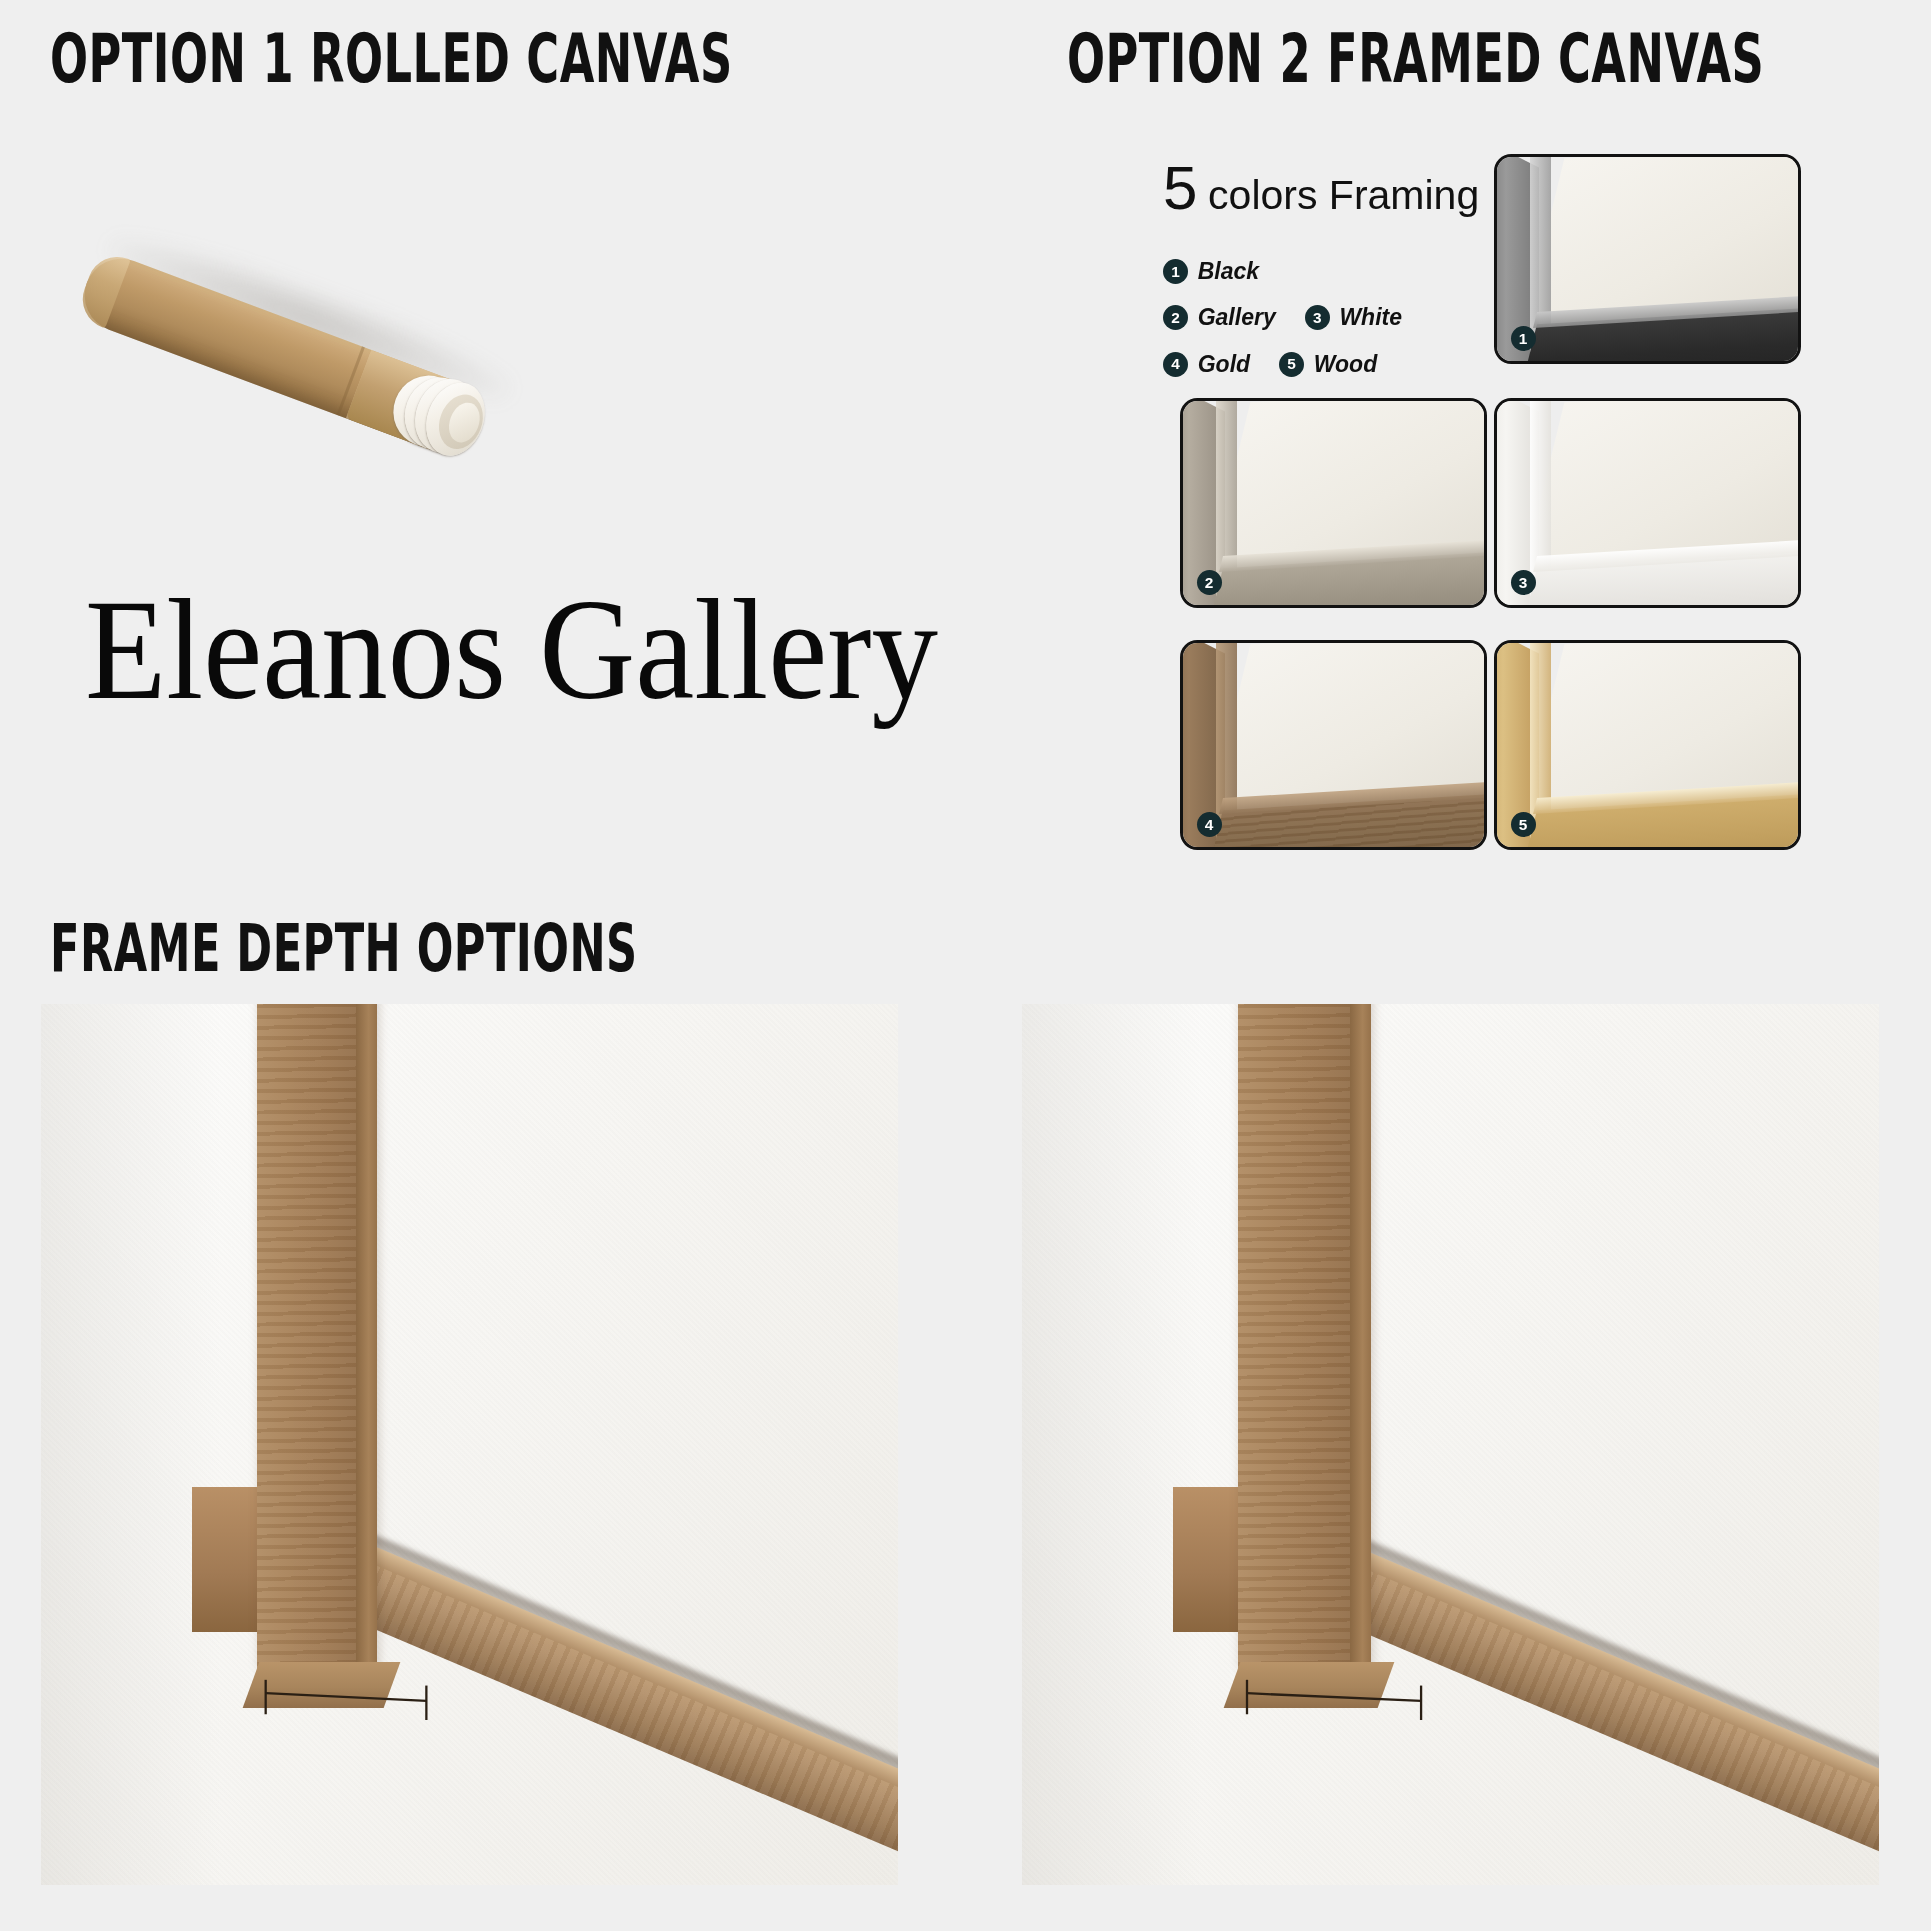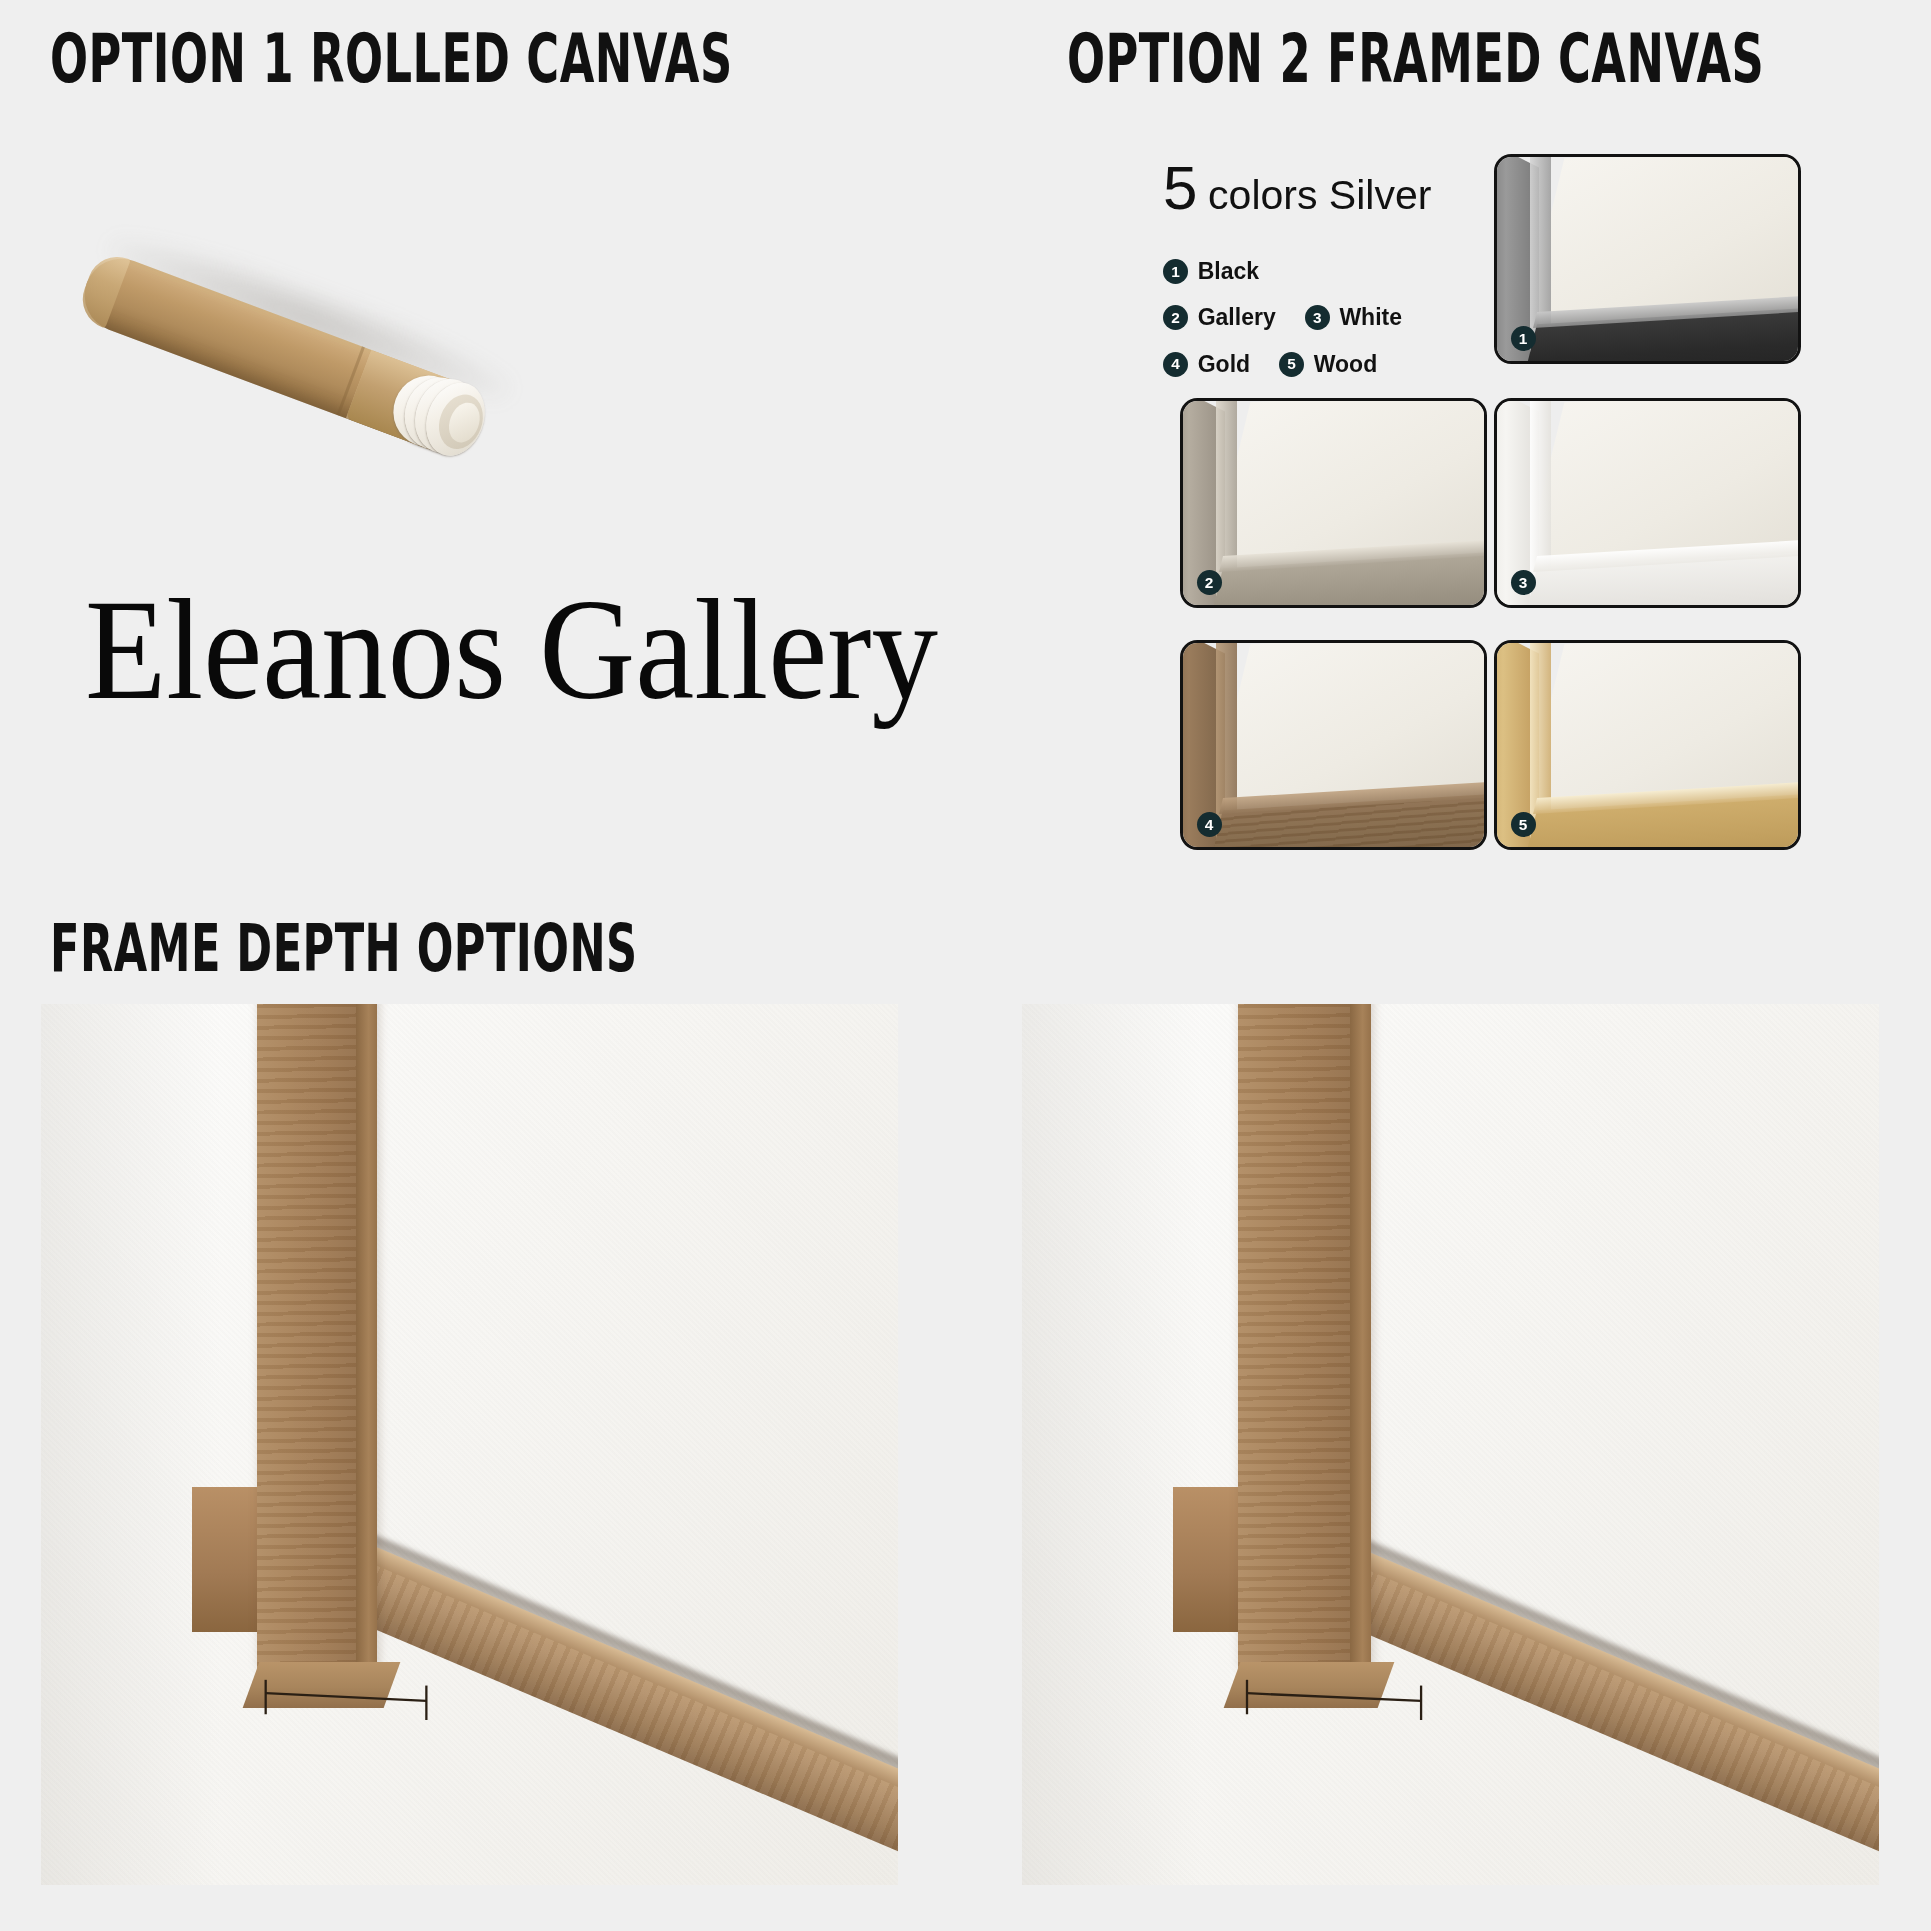--- a/index.html
+++ b/index.html
@@ -156,20 +156,21 @@
     display: flex;
     align-items: center;
     white-space: nowrap;
   }
   .legend-item + .legend-item { margin-left: 29px; }
   .legend-item .badge { margin-right: 9.7px; }
   .legend-label {
     font-size: 23px;
     font-weight: 700;
     color: #111;
+    font-style: italic;
   }
   .badge {
     display: inline-flex;
     align-items: center;
     justify-content: center;
     width: 25px; height: 25px;
     border-radius: 50%;
     background: #142c30;
     color: #ffffff;
     font-size: 15.4px;
@@ -370,21 +371,21 @@
     </div>
   </div>
 
   <div id="brand">Eleanos Gallery</div>
 
   <div class="marker-heading" id="heading-option2">OPTION 2 FRAMED CANVAS</div>
 
   <div id="legend">
     <div id="legend-title">
       <span id="legend-count">5</span>
-      <span id="legend-words">colors Silver</span>
+      <span id="legend-words">colors Framing</span>
     </div>
 
     <div class="legend-row">
       <div class="legend-item">
         <span class="badge">1</span>
         <span class="legend-label">Black</span>
       </div>
     </div>
 
     <div class="legend-row">

